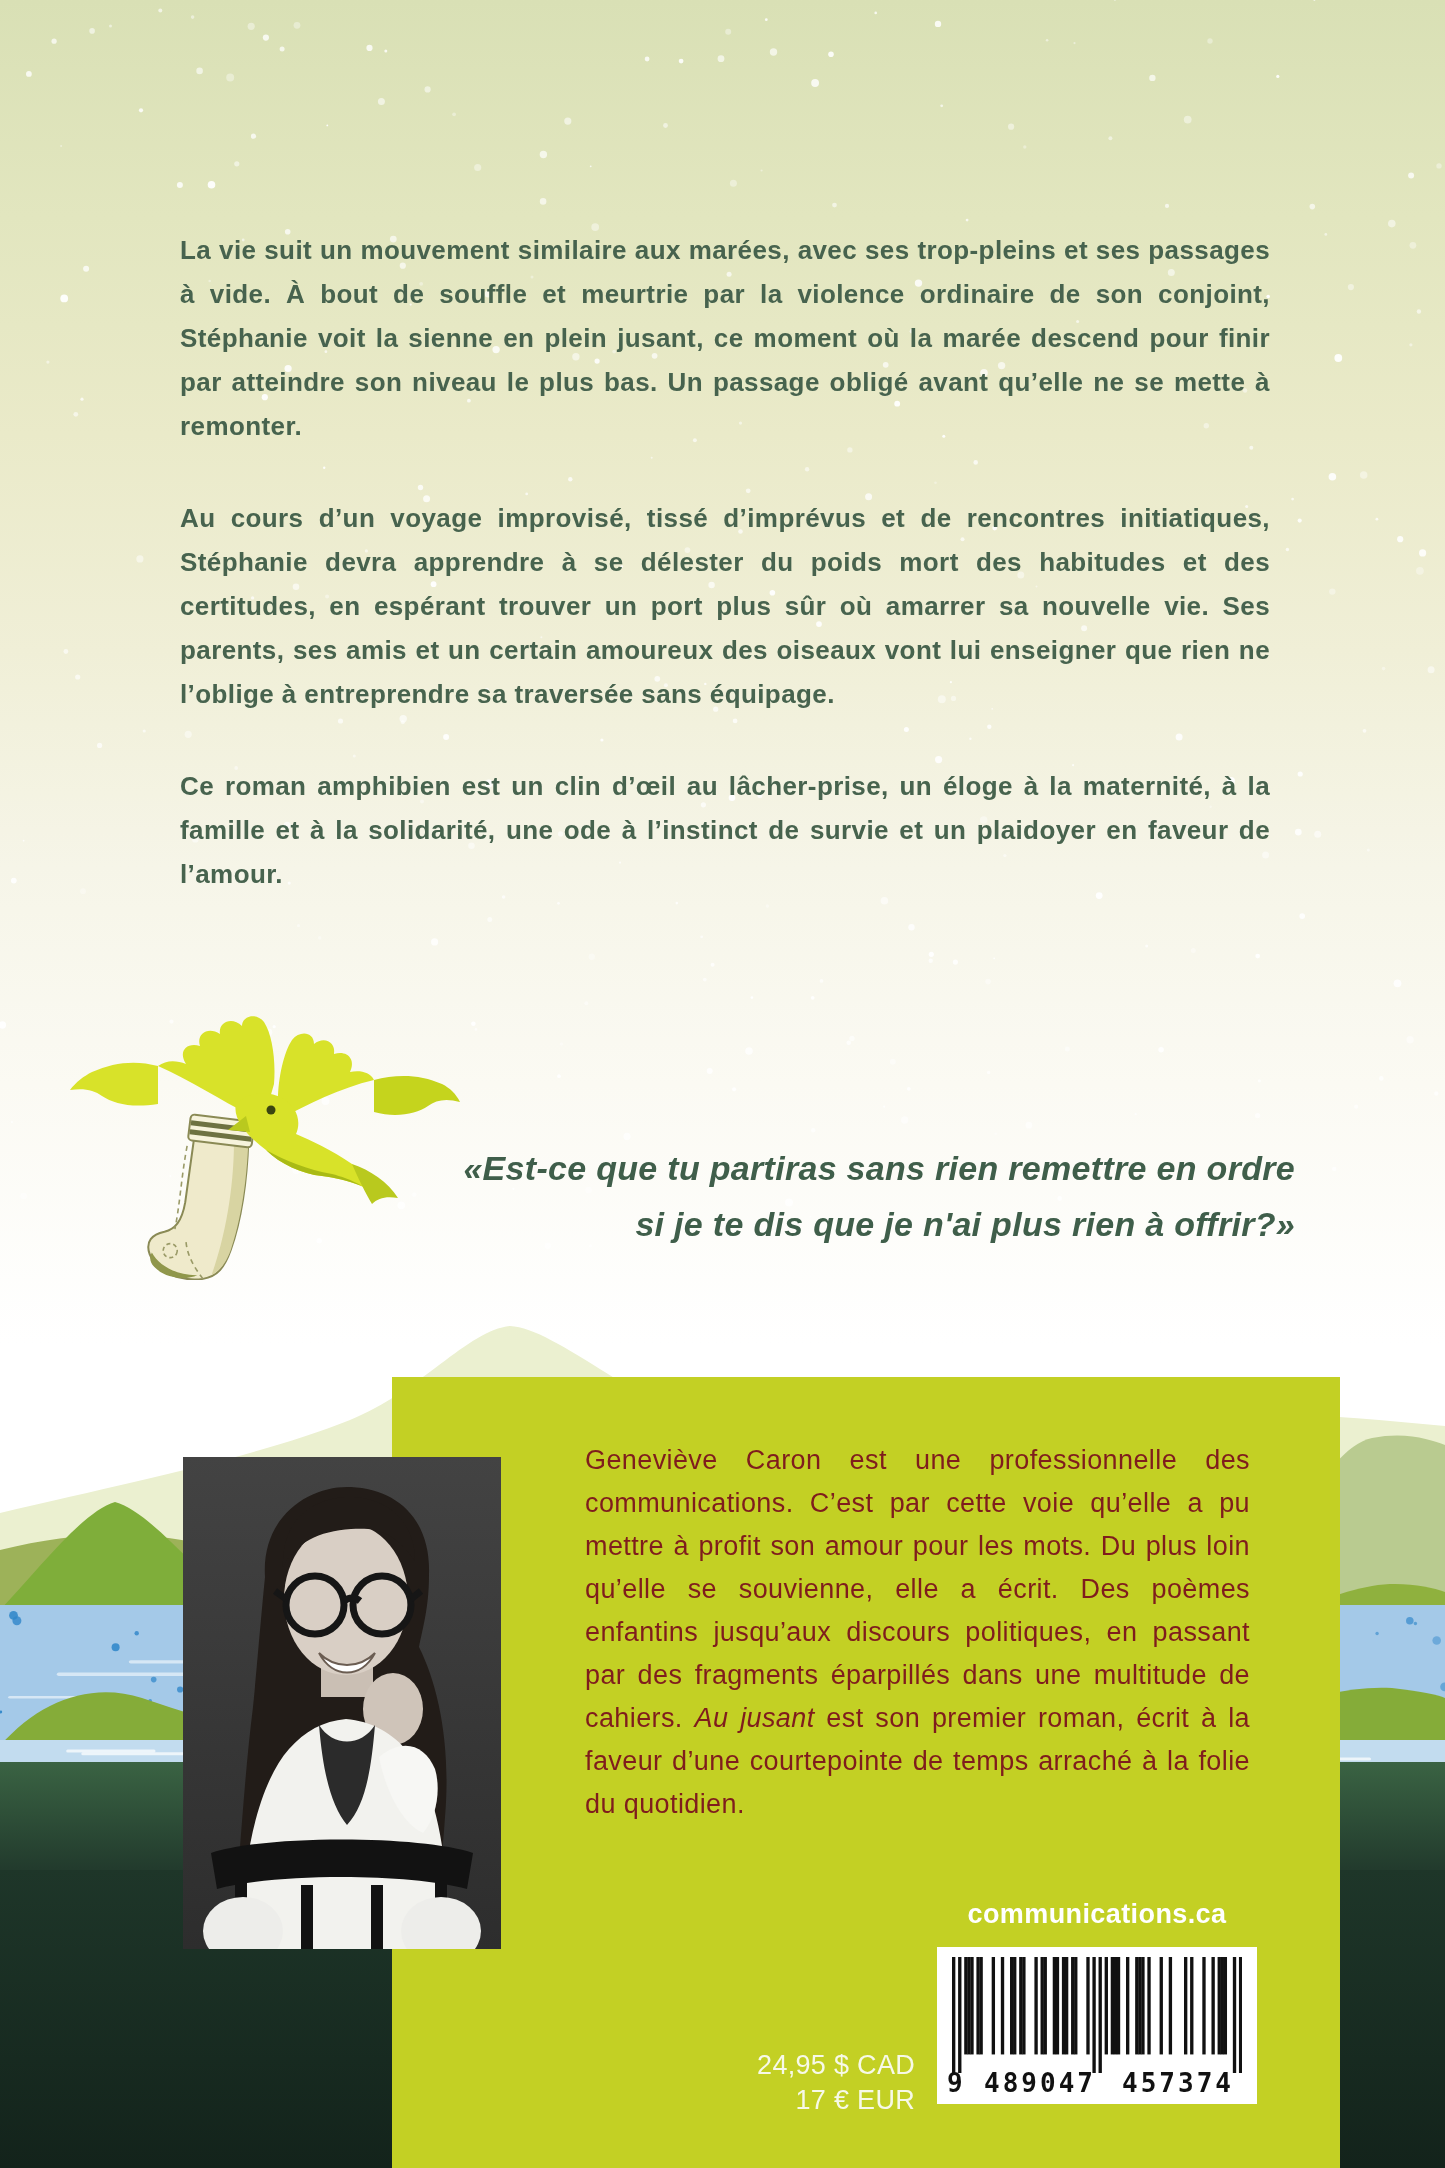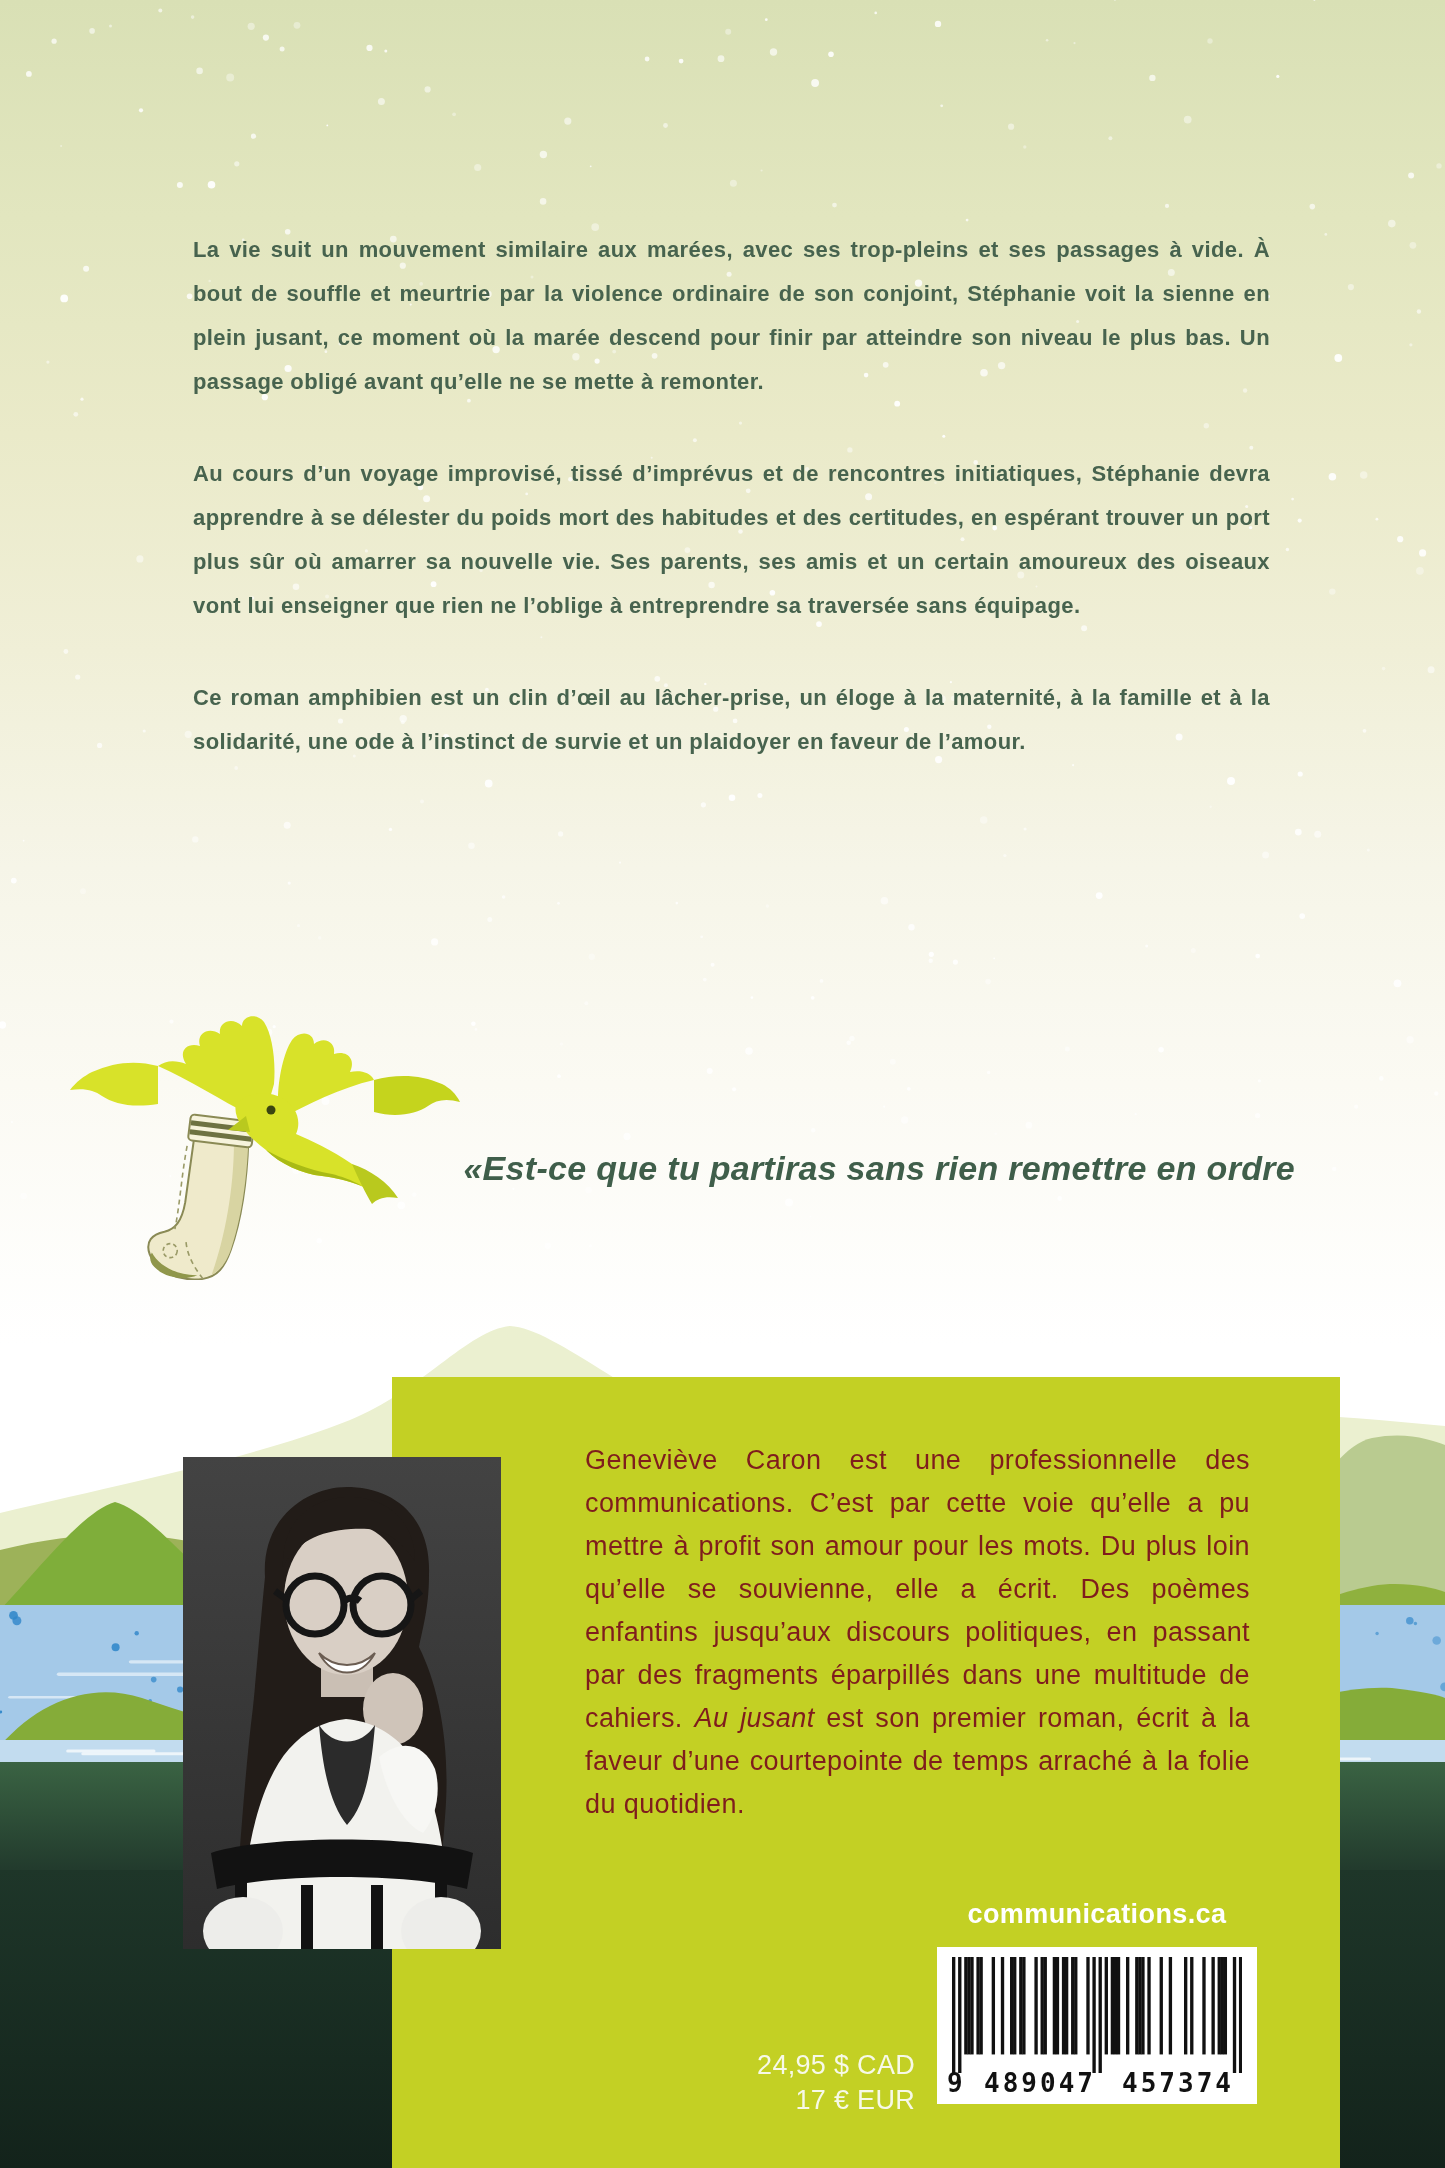--- a/index.html
+++ b/index.html
@@ -6,21 +6,21 @@
   .page{
     position:relative;width:1445px;height:2168px;overflow:hidden;
     font-family:"Liberation Sans",sans-serif;
     background:linear-gradient(180deg,#d9e0b5 0%,#e2e6bf 10%,#eaeac9 20%,#f0efd7 30%,#f6f5e8 40%,#fbfaf3 50%,#ffffff 62%);
   }
   .speckles{position:absolute;left:0;top:0;pointer-events:none;}
   .landscape{position:absolute;left:0;top:1268px;width:1445px;height:900px;display:block;}
   
   .synopsis{position:absolute;left:180px;top:228px;width:1090px;color:#47634e;}
   .synopsis p{
-    margin:0 0 48px 13px;font-size:22px;line-height:44px;font-weight:600;
+    margin:0 0 48px 0;font-size:26px;line-height:44px;font-weight:600;
     letter-spacing:.4px;text-align:justify;
   }
   .synopsis p:last-child{margin-bottom:0;}
   
   .quote{position:absolute;left:150px;top:1140px;width:1145px;text-align:center;color:#3f5e4a;}
   .quote div{font-size:34px;line-height:56px;font-weight:bold;font-style:italic;letter-spacing:.3px;text-align:right;}
   .bird{position:absolute;left:40px;top:1008px;width:450px;height:272px;}
   
   .bio-box{position:absolute;left:392px;top:1377px;width:948px;height:791px;background:#c3d024;}
   .bio-text{
@@ -556,20 +556,21 @@
       <path fill="#d8e229" d="M196,96 C208,84 228,82 242,90 C256,98 262,112 256,126 C270,132 292,142 312,156 C322,164 328,172 330,182 C314,174 298,170 282,168 C262,166 240,156 226,142 C210,130 192,112 196,96 Z"></path>
       <path fill="#a9ba15" d="M226,142 C244,152 268,162 292,166 C300,168 312,172 322,178 C306,172 296,170 282,168 C262,166 240,156 226,142 Z"></path>
       <circle cx="231" cy="102" r="4.5" fill="#3a4510"></circle>
       <path fill="#b9c91e" d="M206,108 L188,122 L210,124 Z"></path>
       <path fill="#b9c91e" d="M312,156 C330,162 348,174 358,190 C346,188 338,190 332,196 C326,186 318,170 312,156 Z"></path>
     </g>
   </svg>
 
   <div class="quote">
     <div>«Est-ce que tu partiras sans rien remettre en ordre</div>
+    <div>si je te dis que je n'ai plus rien à offrir?»</div>
   </div>
 
   <div class="bio-box">
     <p class="bio-text"><span>Geneviève Caron est une professionnelle des communications. C’est par cette voie qu’elle a pu mettre à profit son amour pour les mots. Du plus loin qu’elle se souvienne, elle a écrit. Des poèmes enfantins jusqu’aux discours politiques, en passant par des fragments éparpillés dans une multitude de cahiers. </span><em>Au jusant</em><span> est son premier roman, écrit à la faveur d’une courtepointe de temps arraché à la folie du quotidien.</span></p>
 
     <div class="website">communications.ca</div>
 
     <div class="barcode">
       <svg id="barcode-svg" width="290" height="116" viewBox="0 0 250 100">
           <rect x="0.00" y="0" width="2.88" height="100" fill="#111"></rect>

